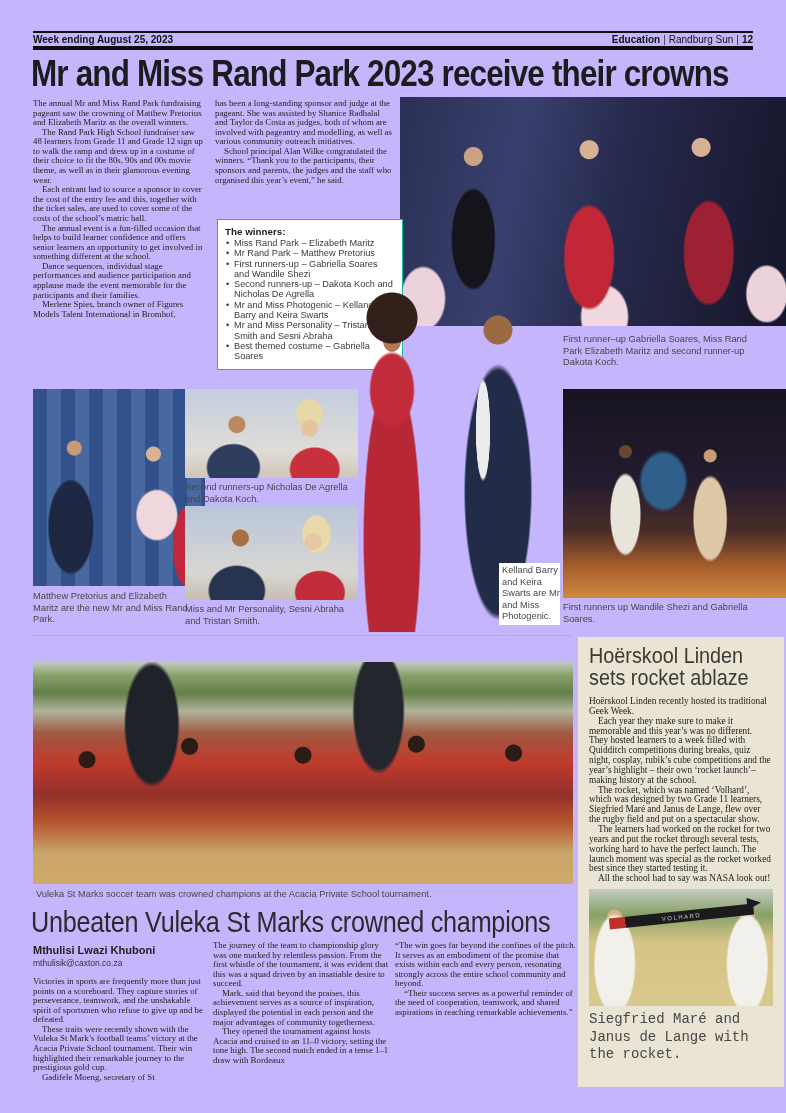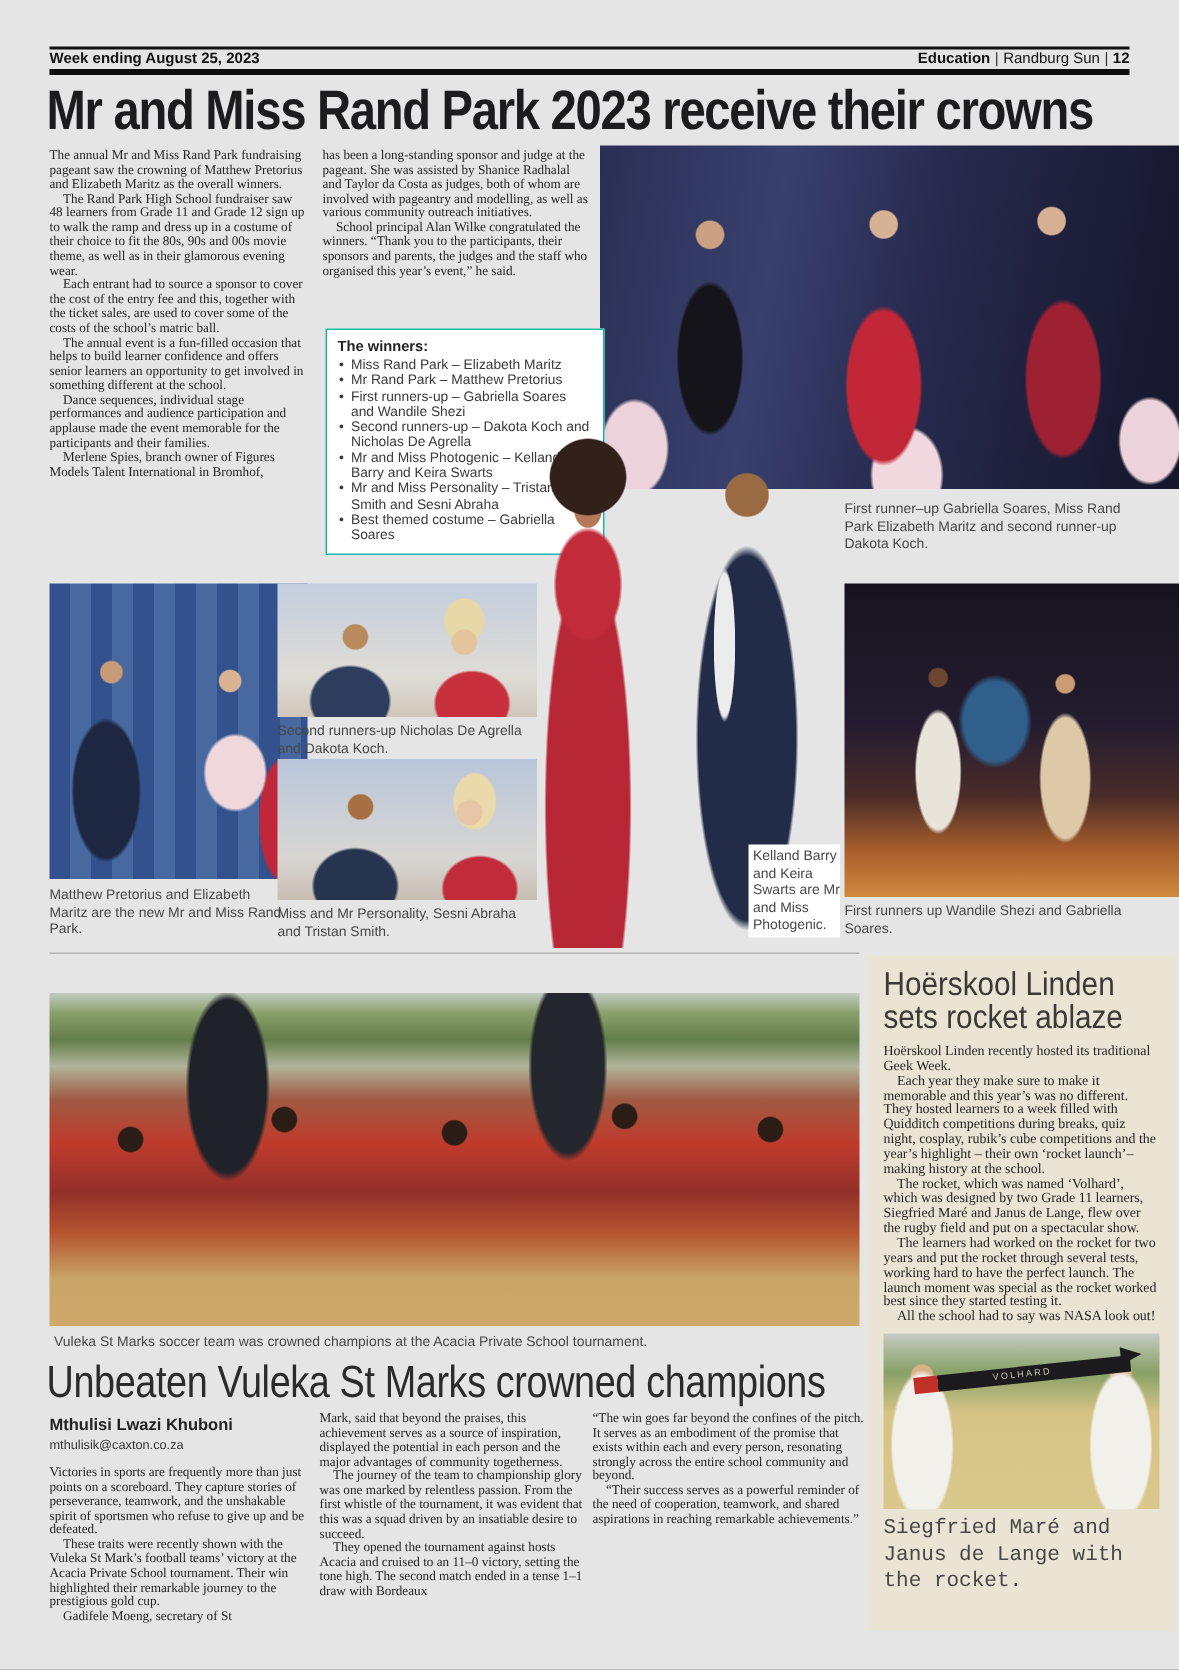--- a/index.html
+++ b/index.html
@@ -1,16 +1,16 @@
 <!DOCTYPE html>
 <html><head>
 <meta charset="utf-8">
 <style>
   html,body{margin:0;padding:0;background:#9a9a9a;}
-  .page{position:relative;width:786px;height:1113px;background:#e5e5e5;margin:0 auto;
+  .page{position:relative;width:786px;height:1113px;background:#c4b5fd;margin:0 auto;
         font-family:"Liberation Serif",serif;overflow:hidden;}
 
   
   .mast-rule-top{position:absolute;left:33px;width:720px;top:31px;height:1.5px;background:#111;}
   .mast-row{position:absolute;left:33px;width:720px;top:33px;height:12px;display:flex;
             justify-content:space-between;align-items:center;
             font-family:"Liberation Sans",sans-serif;font-size:10px;color:#111;}
   .mast-row .b{font-weight:bold;}
   .mast-row .sep{font-weight:400;color:#333;padding:0 3px;}
   .mast-rule-bot{position:absolute;left:33px;width:720px;top:46px;height:3.5px;background:#0d0d0d;}
@@ -213,22 +213,22 @@
 
   <div class="byline-name">Mthulisi Lwazi Khuboni</div>
   <div class="byline-email">mthulisik@caxton.co.za</div>
 
   <div class="col" style="left:33px;top:977px;width:172px;">
     <p>Victories in sports are frequently more than just points on a scoreboard. They capture stories of perseverance, teamwork, and the unshakable spirit of sportsmen who refuse to give up and be defeated.</p>
     <p>These traits were recently shown with the Vuleka St Mark’s football teams’ victory at the Acacia Private School tournament. Their win highlighted their remarkable journey to the prestigious gold cup.</p>
     <p>Gadifele Moeng, secretary of St</p>
   </div>
   <div class="col" style="left:213px;top:941px;width:178px;">
+    <p>The journey of the team to championship glory was one marked by relentless passion. From the first whistle of the tournament, it was evident that this was a squad driven by an insatiable desire to succeed.</p>
     <p>Mark, said that beyond the praises, this achievement serves as a source of inspiration, displayed the potential in each person and the major advantages of community togetherness.</p>
-    <p>The journey of the team to championship glory was one marked by relentless passion. From the first whistle of the tournament, it was evident that this was a squad driven by an insatiable desire to succeed.</p>
     <p>They opened the tournament against hosts Acacia and cruised to an 11–0 victory, setting the tone high. The second match ended in a tense 1–1 draw with Bordeaux</p>
   </div>
   <div class="col" style="left:395px;top:941px;width:183px;">
     <p>“The win goes far beyond the confines of the pitch. It serves as an embodiment of the promise that exists within each and every person, resonating strongly across the entire school community and beyond.</p>
     <p>“Their success serves as a powerful reminder of the need of cooperation, teamwork, and shared aspirations in reaching remarkable achievements.”</p>
   </div>
 
   <div class="sidebar">
     <h3>Hoërskool Linden sets rocket ablaze</h3>
     <div class="sb-text">

